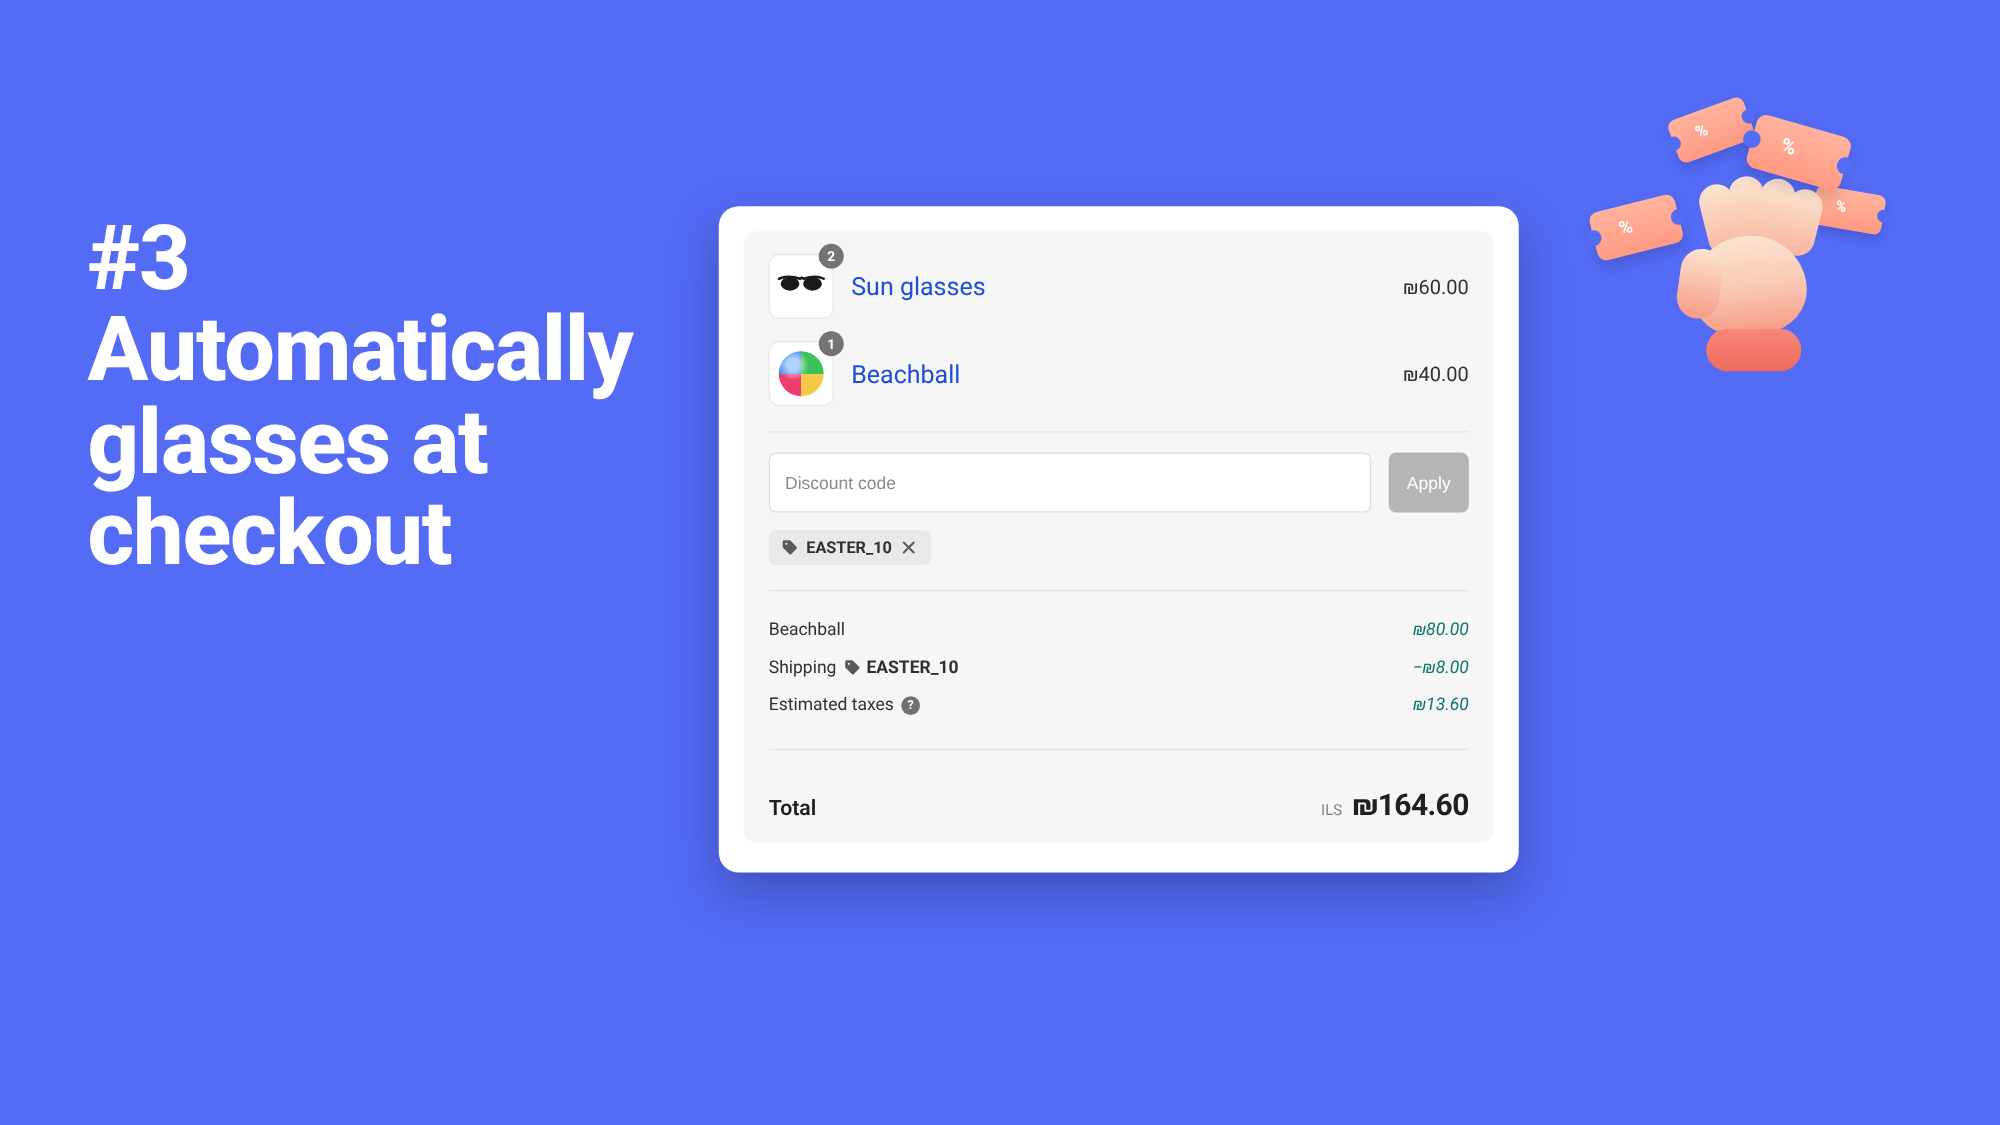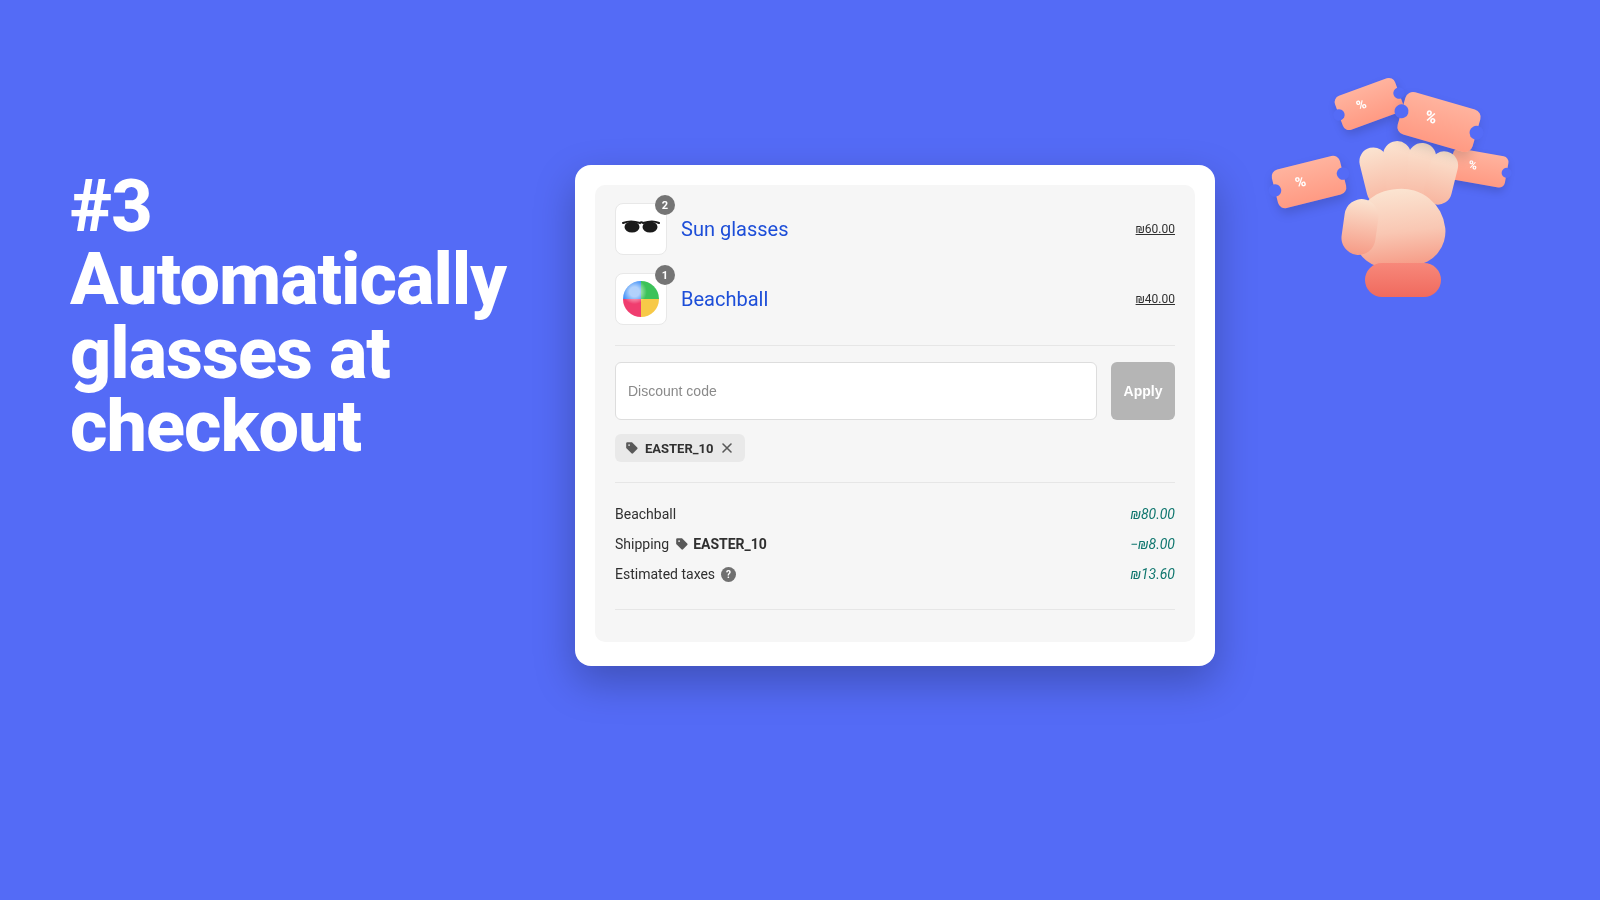--- a/index.html
+++ b/index.html
@@ -59,47 +59,47 @@
     top: -9px; right: -9px;
     width: 20px; height: 20px;
     border-radius: 50%;
     background: #747474;
     color: #fff;
     font-size: 11px;
     font-weight: 700;
     display: flex; align-items: center; justify-content: center;
   }
   .item-name { flex: 1; font-size: 20px; color: #1d4ed8; }
-  .item-price { font-size: 12px; color: #303030; text-decoration: underline; }
+  .item-price { font-size: 16px; color: #303030; }
 
   .divider {
     height: 1px; background: #E6E6E6;
     margin: 20px 0 16px 0;
   }
 
   .discount-row { display: flex; gap: 14px; align-items: stretch; }
   .discount-input {
     flex: 1;
-    height: 58px;
+    height: 48px;
     border: 1px solid #DDDDDD;
     border-radius: 6px;
     background: #fff;
     padding: 0 12px;
     font-size: 14px;
     color: #333;
   }
   .discount-input::placeholder { color: #8A8A8A; }
   .apply-btn {
     width: 64px;
     border: none;
     border-radius: 6px;
     background: #B5B5B5;
     color: #fff;
     font-size: 14px;
-    font-weight: 700;
+    font-weight: 400;
     cursor: pointer;
   }
 
   .discount-chip {
     display: inline-flex;
     align-items: center;
     gap: 6px;
     margin-top: 14px;
     background: #E9E9E9;
     border-radius: 6px;
@@ -315,20 +315,25 @@
     <div class="breakdown-row">
       <span class="label">
         <span>Estimated taxes</span>
         <span class="help-icon">?</span>
       </span>
       <span class="value">₪13.60</span>
     </div>
 
     <div class="divider"></div>
 
+    <div class="total-row">
+      <span class="total-label">Total</span>
+      <span class="currency">ILS</span>
+      <span class="total-value">₪164.60</span>
+    </div>
 
   </div>
 </div>
 
 <div class="decor">
   <div class="ticket t1">
       <span class="pct">%</span>
     </div>
   <div class="ticket t3">
       <span class="pct">%</span>

